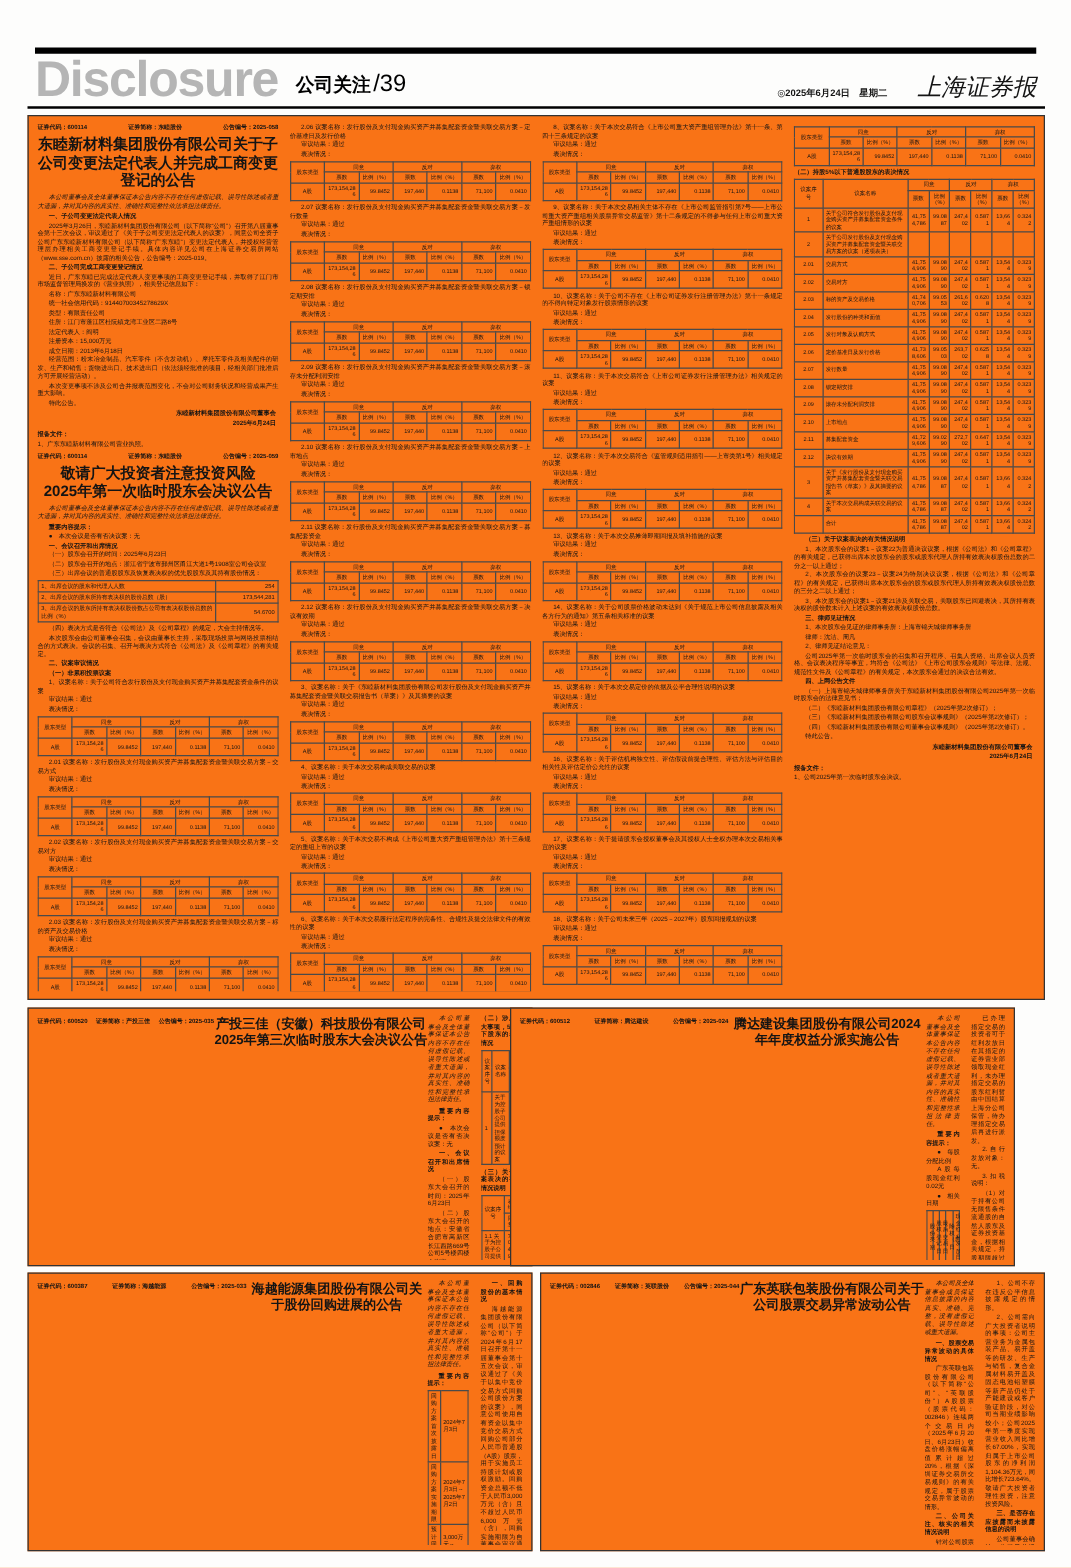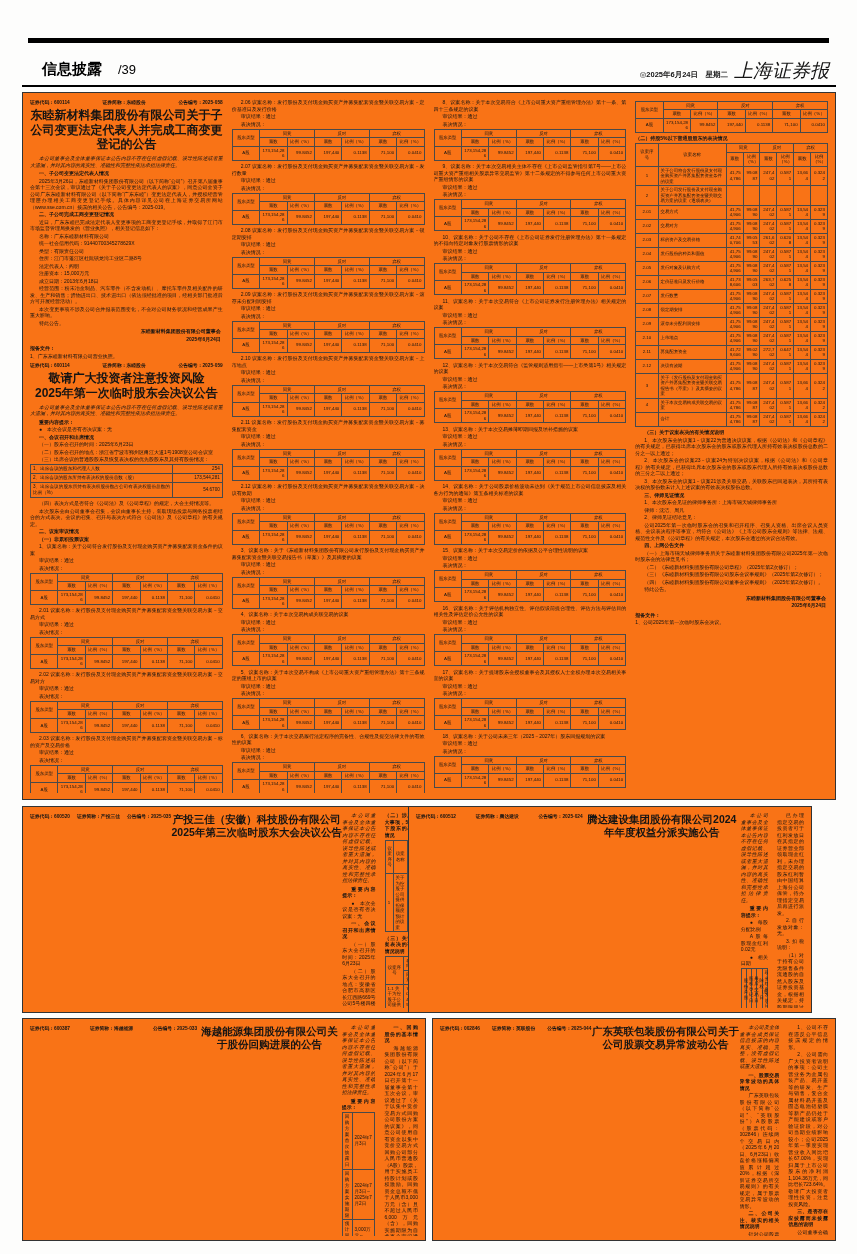--- a/index.html
+++ b/index.html
@@ -1,22 +1,22 @@
 <!DOCTYPE html>
 <html><head>
 <meta charset="utf-8">
 <style>
   html,body{margin:0;padding:0;background:#ffffff;}
   .page{position:relative;width:857px;height:1254px;background:#fdfdfc;font-family:"Liberation Sans","DejaVu Sans",sans-serif;color:#141414;overflow:hidden;}
   .topbar{position:absolute;left:28px;top:38px;width:801px;height:5px;background:#000;}
   .masthead{position:absolute;left:28px;top:46px;width:801px;height:36px;display:flex;align-items:flex-end;}
   .mh-en{font-size:40px;font-weight:800;color:#b5b5b5;letter-spacing:-1px;line-height:0.9;}
   .mh-cn{margin-left:14px;font-size:15px;font-weight:bold;color:#000;padding-bottom:3px;}
-  .mh-pg{font-weight:normal;font-size:13px;margin-left:16px;}
-  .mh-right{margin-left:auto;display:flex;align-items:flex-end;gap:6px;padding-bottom:2px;}
+  .mh-pg{font-weight:normal;font-size:19px;margin-left:2px;}
+  .mh-right{margin-left:auto;display:flex;align-items:flex-end;gap:24px;padding-bottom:2px;}
   .mh-date{font-size:7.5px;font-weight:bold;}
   .mh-paper{font-family:"DejaVu Serif","Liberation Serif",serif;font-style:italic;font-weight:normal;font-size:19px;line-height:1;}
   .rule{position:absolute;left:22px;top:85px;width:814px;height:2px;background:#000;}
   .box{position:absolute;border:1px solid #333;background:#f97316;box-sizing:border-box;}
   #box-top{left:22px;top:92px;width:814px;height:708px;}
   #box-a3{left:22px;top:806px;width:404px;height:207px;}
   #box-a4{left:408px;top:806px;width:404px;height:207px;}
   #box-a5{left:22px;top:1018px;width:404px;height:223px;}
   #box-a6{left:432px;top:1018px;width:404px;height:223px;}
   .cols{display:flex;gap:9px;padding:6px 7px;height:100%;box-sizing:border-box;}
@@ -41,21 +41,22 @@
   .kv td:last-child{text-align:right;width:26%;white-space:pre-line;}
   .kv.wide td:last-child{width:52%;text-align:left;}
   .vb{margin-bottom:2px;}
 </style>
 </head>
 <body>
 
 <div class="page">
   <div class="topbar"></div>
   <div class="masthead">
-    <span class="mh-cn"><span>信息披露</span><span class="mh-pg">/39</span></span>
+    <span class="mh-en">Disclosure</span>
+    <span class="mh-cn"><span>公司关注</span><span class="mh-pg">/39</span></span>
     <span class="mh-right">
       <span class="mh-date">◎2025年6月24日　星期二</span>
       <span class="mh-paper">上海证券报</span>
     </span>
   </div>
   <div class="rule"></div>
 
   <section class="box" id="box-top">
     <div class="cols">
 

